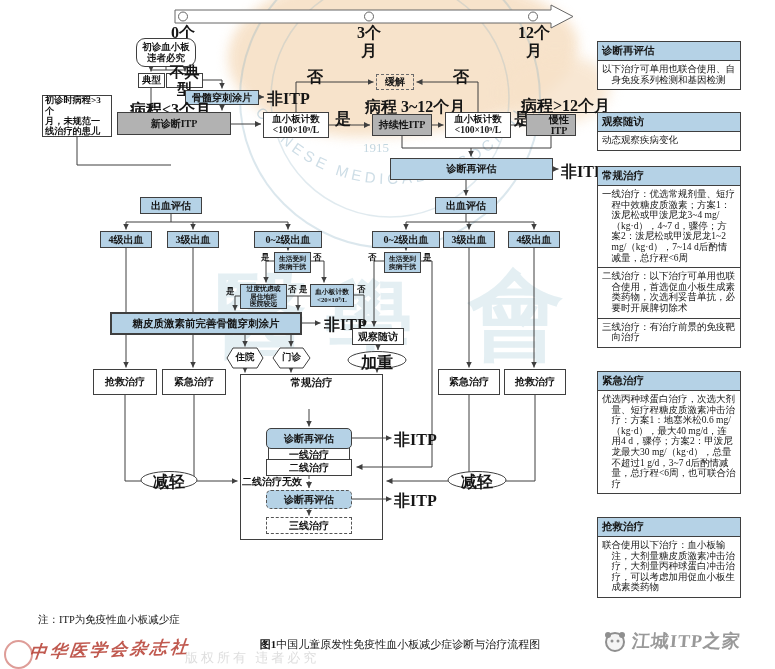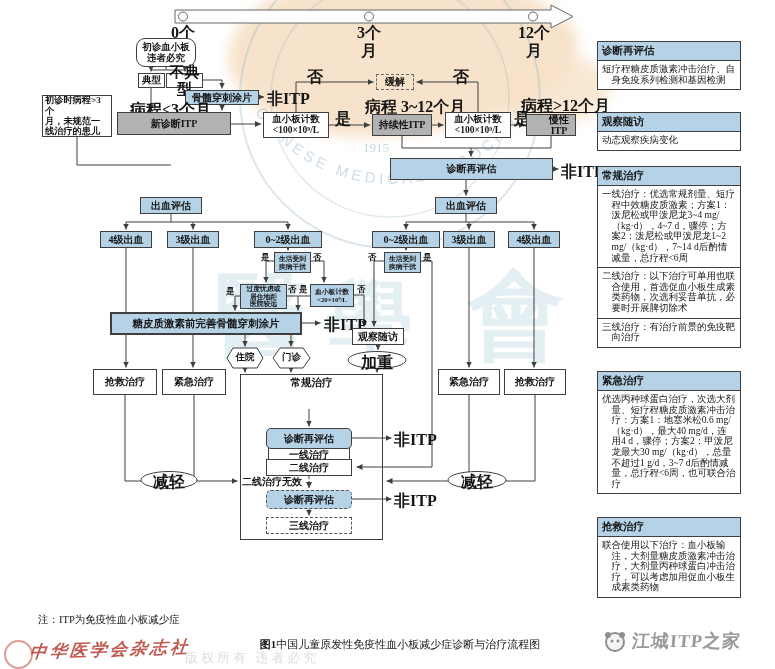--- a/index.html
+++ b/index.html
@@ -225,21 +225,21 @@
   <div class="lbl" style="left:242px;top:476px;font-size:10px;">二线治疗无效</div>
   <div class="box blue r4 dashedb" style="left:266px;top:490px;width:86px;height:19px;border-color:#555;">诊断再评估</div>
   <div class="lbl" style="left:394px;top:492px;">非ITP</div>
   <div class="box dashedb" style="left:266px;top:517px;width:86px;height:17px;border-color:#555;">三线治疗</div>
 
   <div class="lbl" style="left:141px;top:473px;width:56px;text-align:center;">减轻</div>
   <div class="lbl" style="left:448px;top:473px;width:58px;text-align:center;">减轻</div>
 
   <div class="side-sec" style="top:41px;">
     <div class="side-h">诊断再评估</div>
-    <p class="side-p">短疗程糖皮质激素冲击治疗、自身免疫系列检测和基因检测</p>
+    <p class="side-p">以下治疗可单用也联合使用、自身免疫系列检测和基因检测</p>
   </div>
   <div class="side-sec" style="top:112px;">
     <div class="side-h">观察随访</div>
     <p class="side-p">动态观察疾病变化</p>
   </div>
   <div class="side-sec" style="top:166px;">
     <div class="side-h">常规治疗</div>
     <p class="side-p">一线治疗：优选常规剂量、短疗程中效糖皮质激素；方案1：泼尼松或甲泼尼龙3~4 mg/（kg·d），4~7 d，骤停；方案2：泼尼松或甲泼尼龙1~2 mg/（kg·d），7~14 d后酌情减量，总疗程&lt;6周</p>
     <p class="side-p">二线治疗：以下治疗可单用也联合使用，首选促血小板生成素类药物，次选利妥昔单抗，必要时开展脾切除术</p>
     <p class="side-p">三线治疗：有治疗前景的免疫靶向治疗</p>

